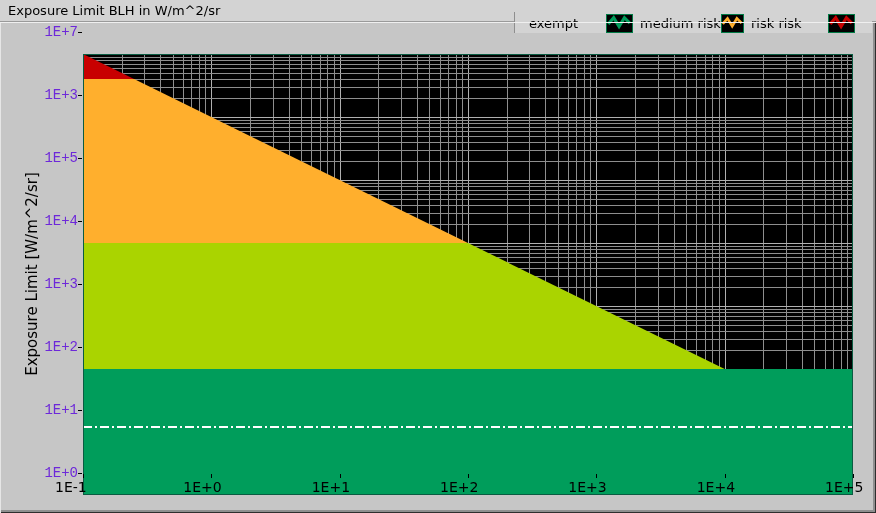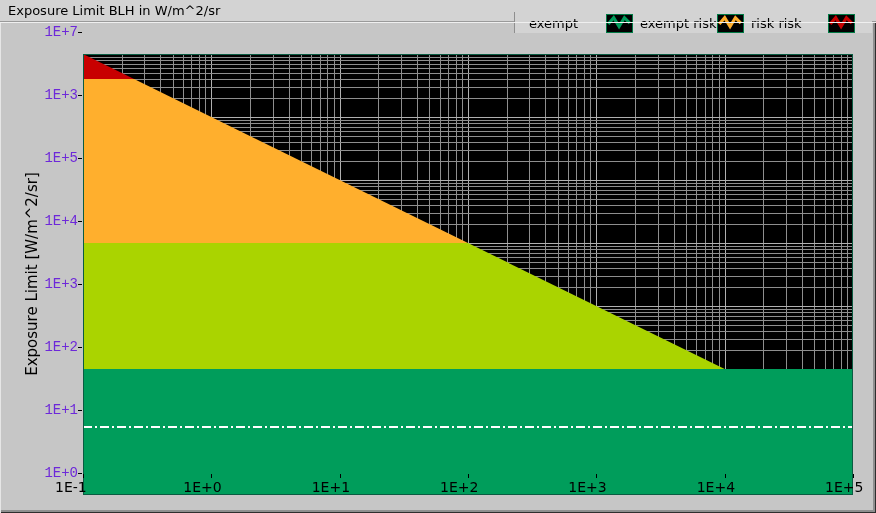--- a/index.html
+++ b/index.html
@@ -42,21 +42,21 @@
   <div class="header">
     <div class="title">Exposure Limit BLH in W/m^2/sr</div>
     <div class="legend" id="legend">
         <div class="legend-item">
           <span class="lbl">exempt</span>
           <svg class="glyph" viewBox="0 0 27 19" style="border-color: rgb(0, 122, 69); background: rgb(0, 0, 0);">
             <polyline points="1,10 7,3 13,13 19,3 25,9" fill="none" stroke="#009D5B" stroke-width="3.4"></polyline>
           </svg>
         </div>
         <div class="legend-item">
-          <span class="lbl">exempt risk</span>
+          <span class="lbl">medium risk</span>
           <svg class="glyph" viewBox="0 0 27 19" style="border-color: rgb(0, 122, 69); background: rgb(0, 0, 0);">
             <polyline points="1,10 7,3 13,13 19,3 25,9" fill="none" stroke="#FFAF2D" stroke-width="3.4"></polyline>
           </svg>
         </div>
         <div class="legend-item">
           <span class="lbl">risk risk</span>
           <svg class="glyph" viewBox="0 0 27 19" style="border-color: rgb(0, 122, 69); background: rgb(0, 0, 0);">
             <polyline points="1,10 7,3 13,13 19,3 25,9" fill="none" stroke="#C80000" stroke-width="3.4"></polyline>
           </svg>
         </div>

